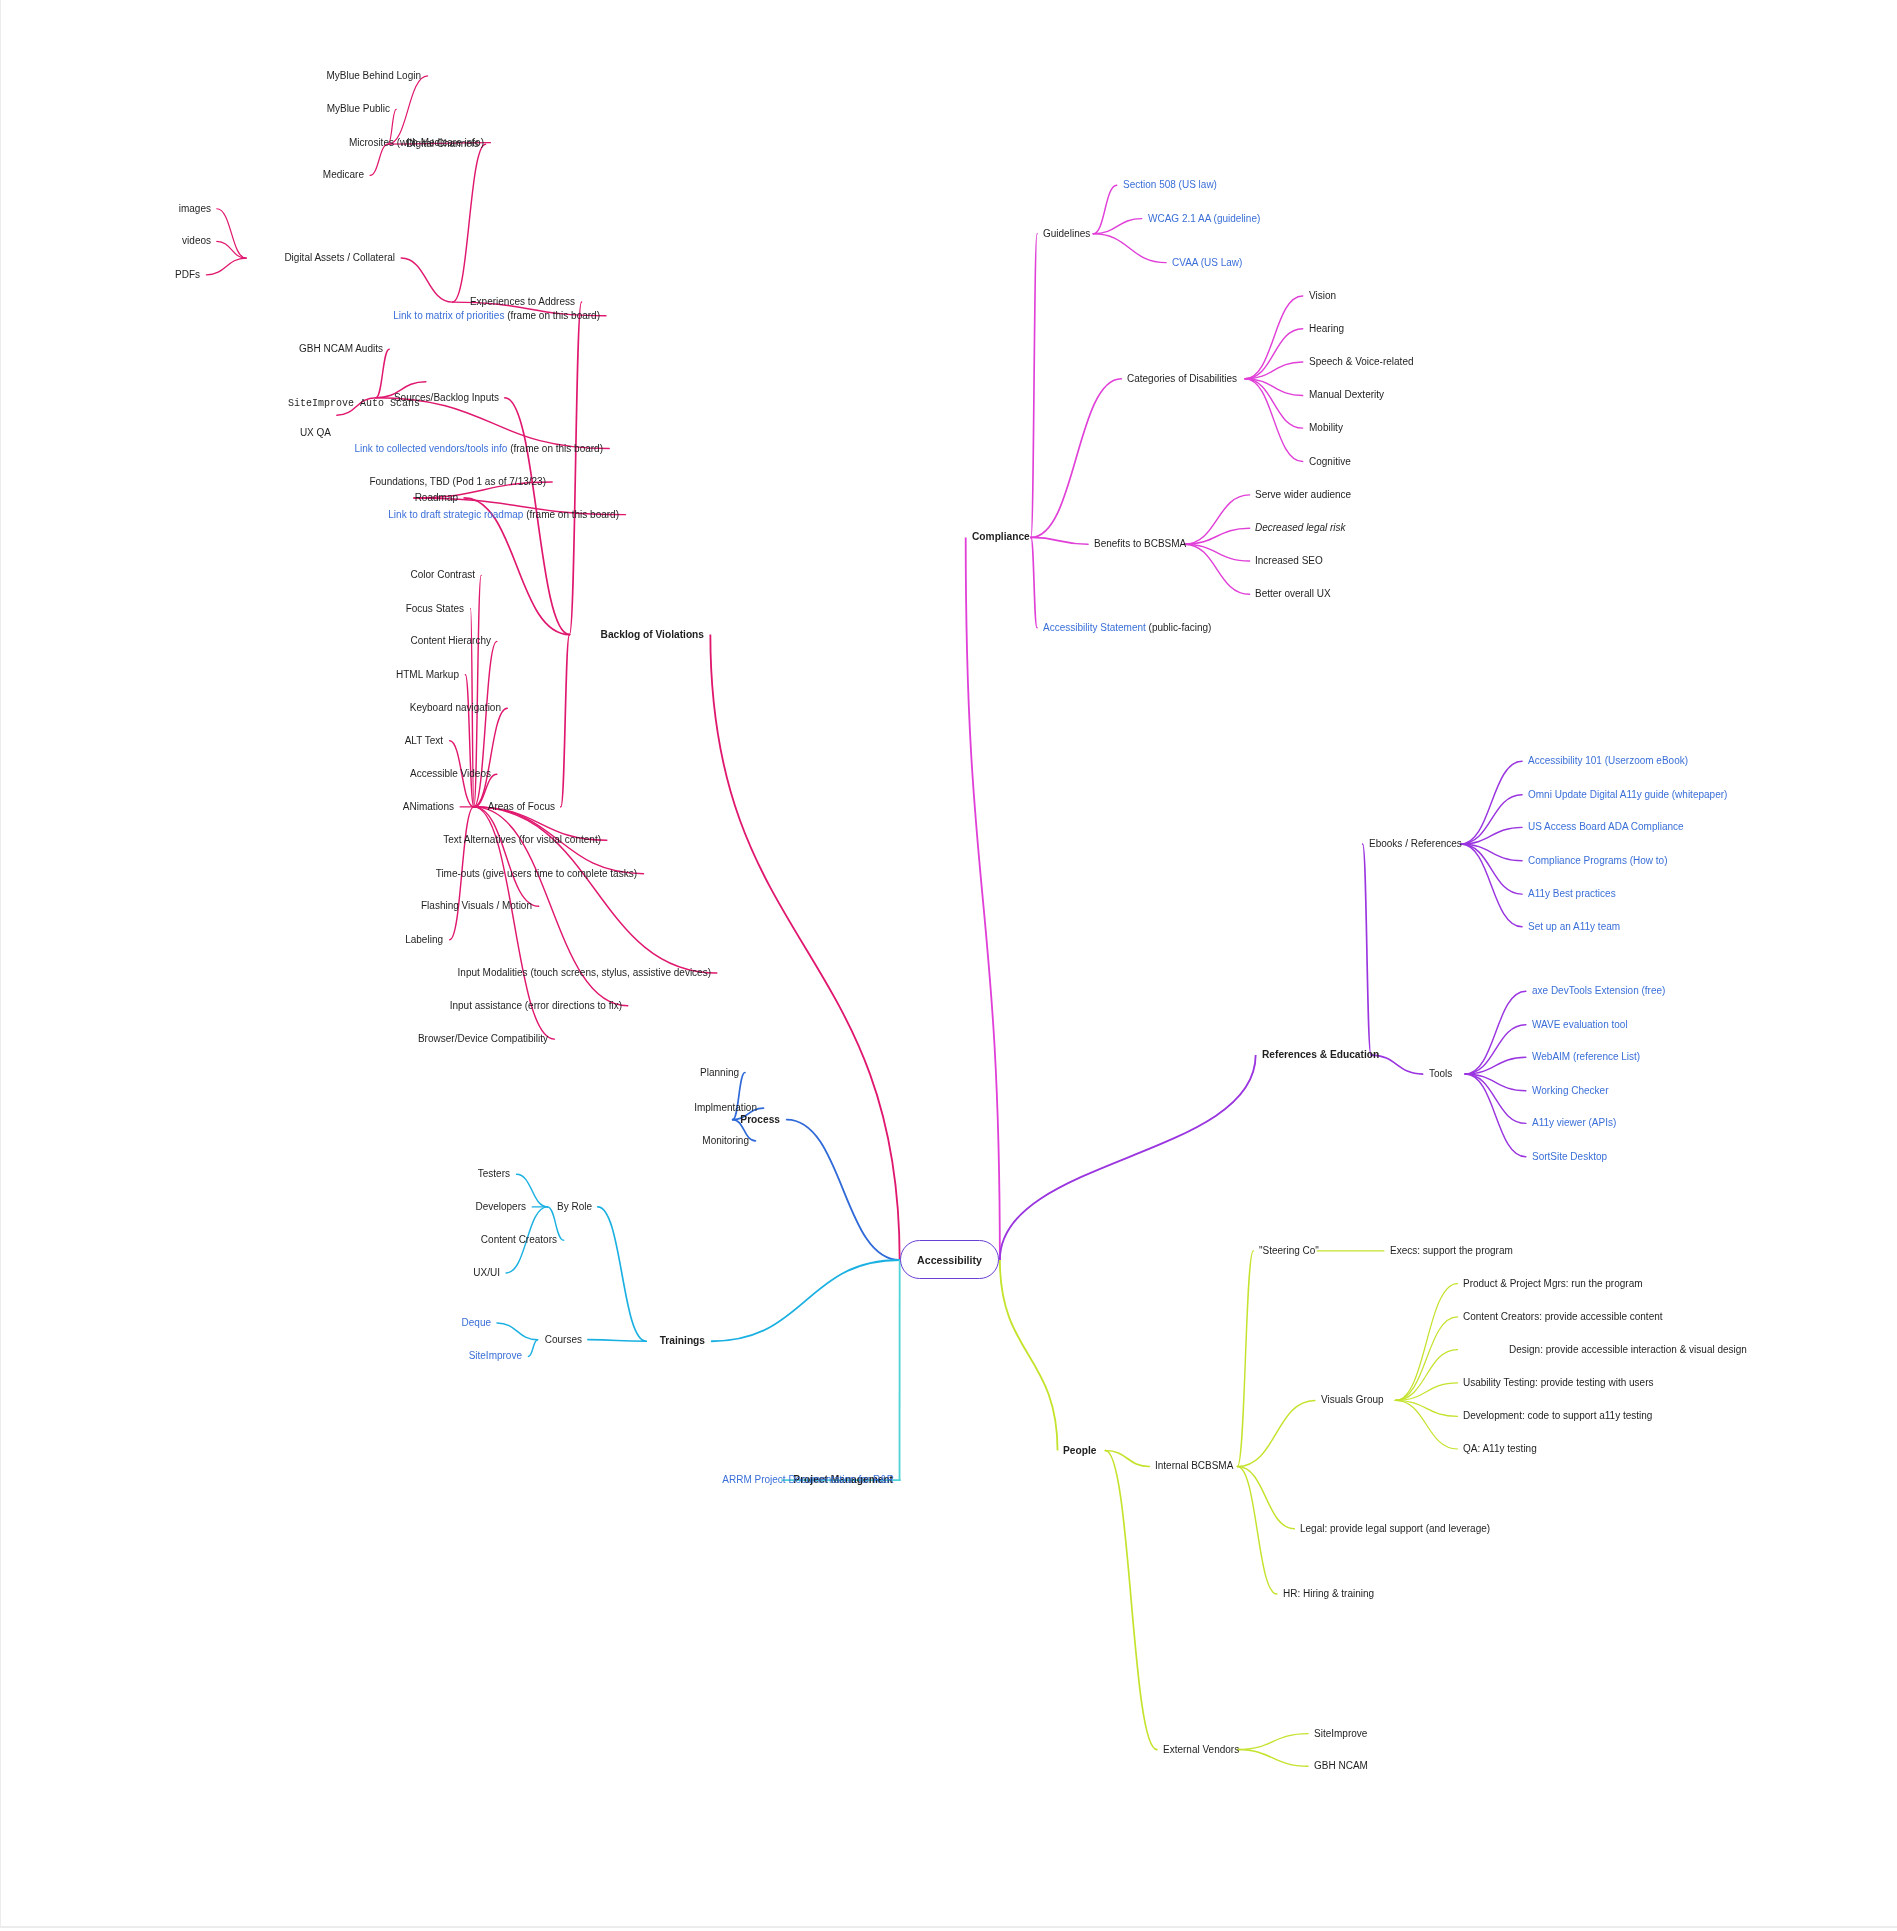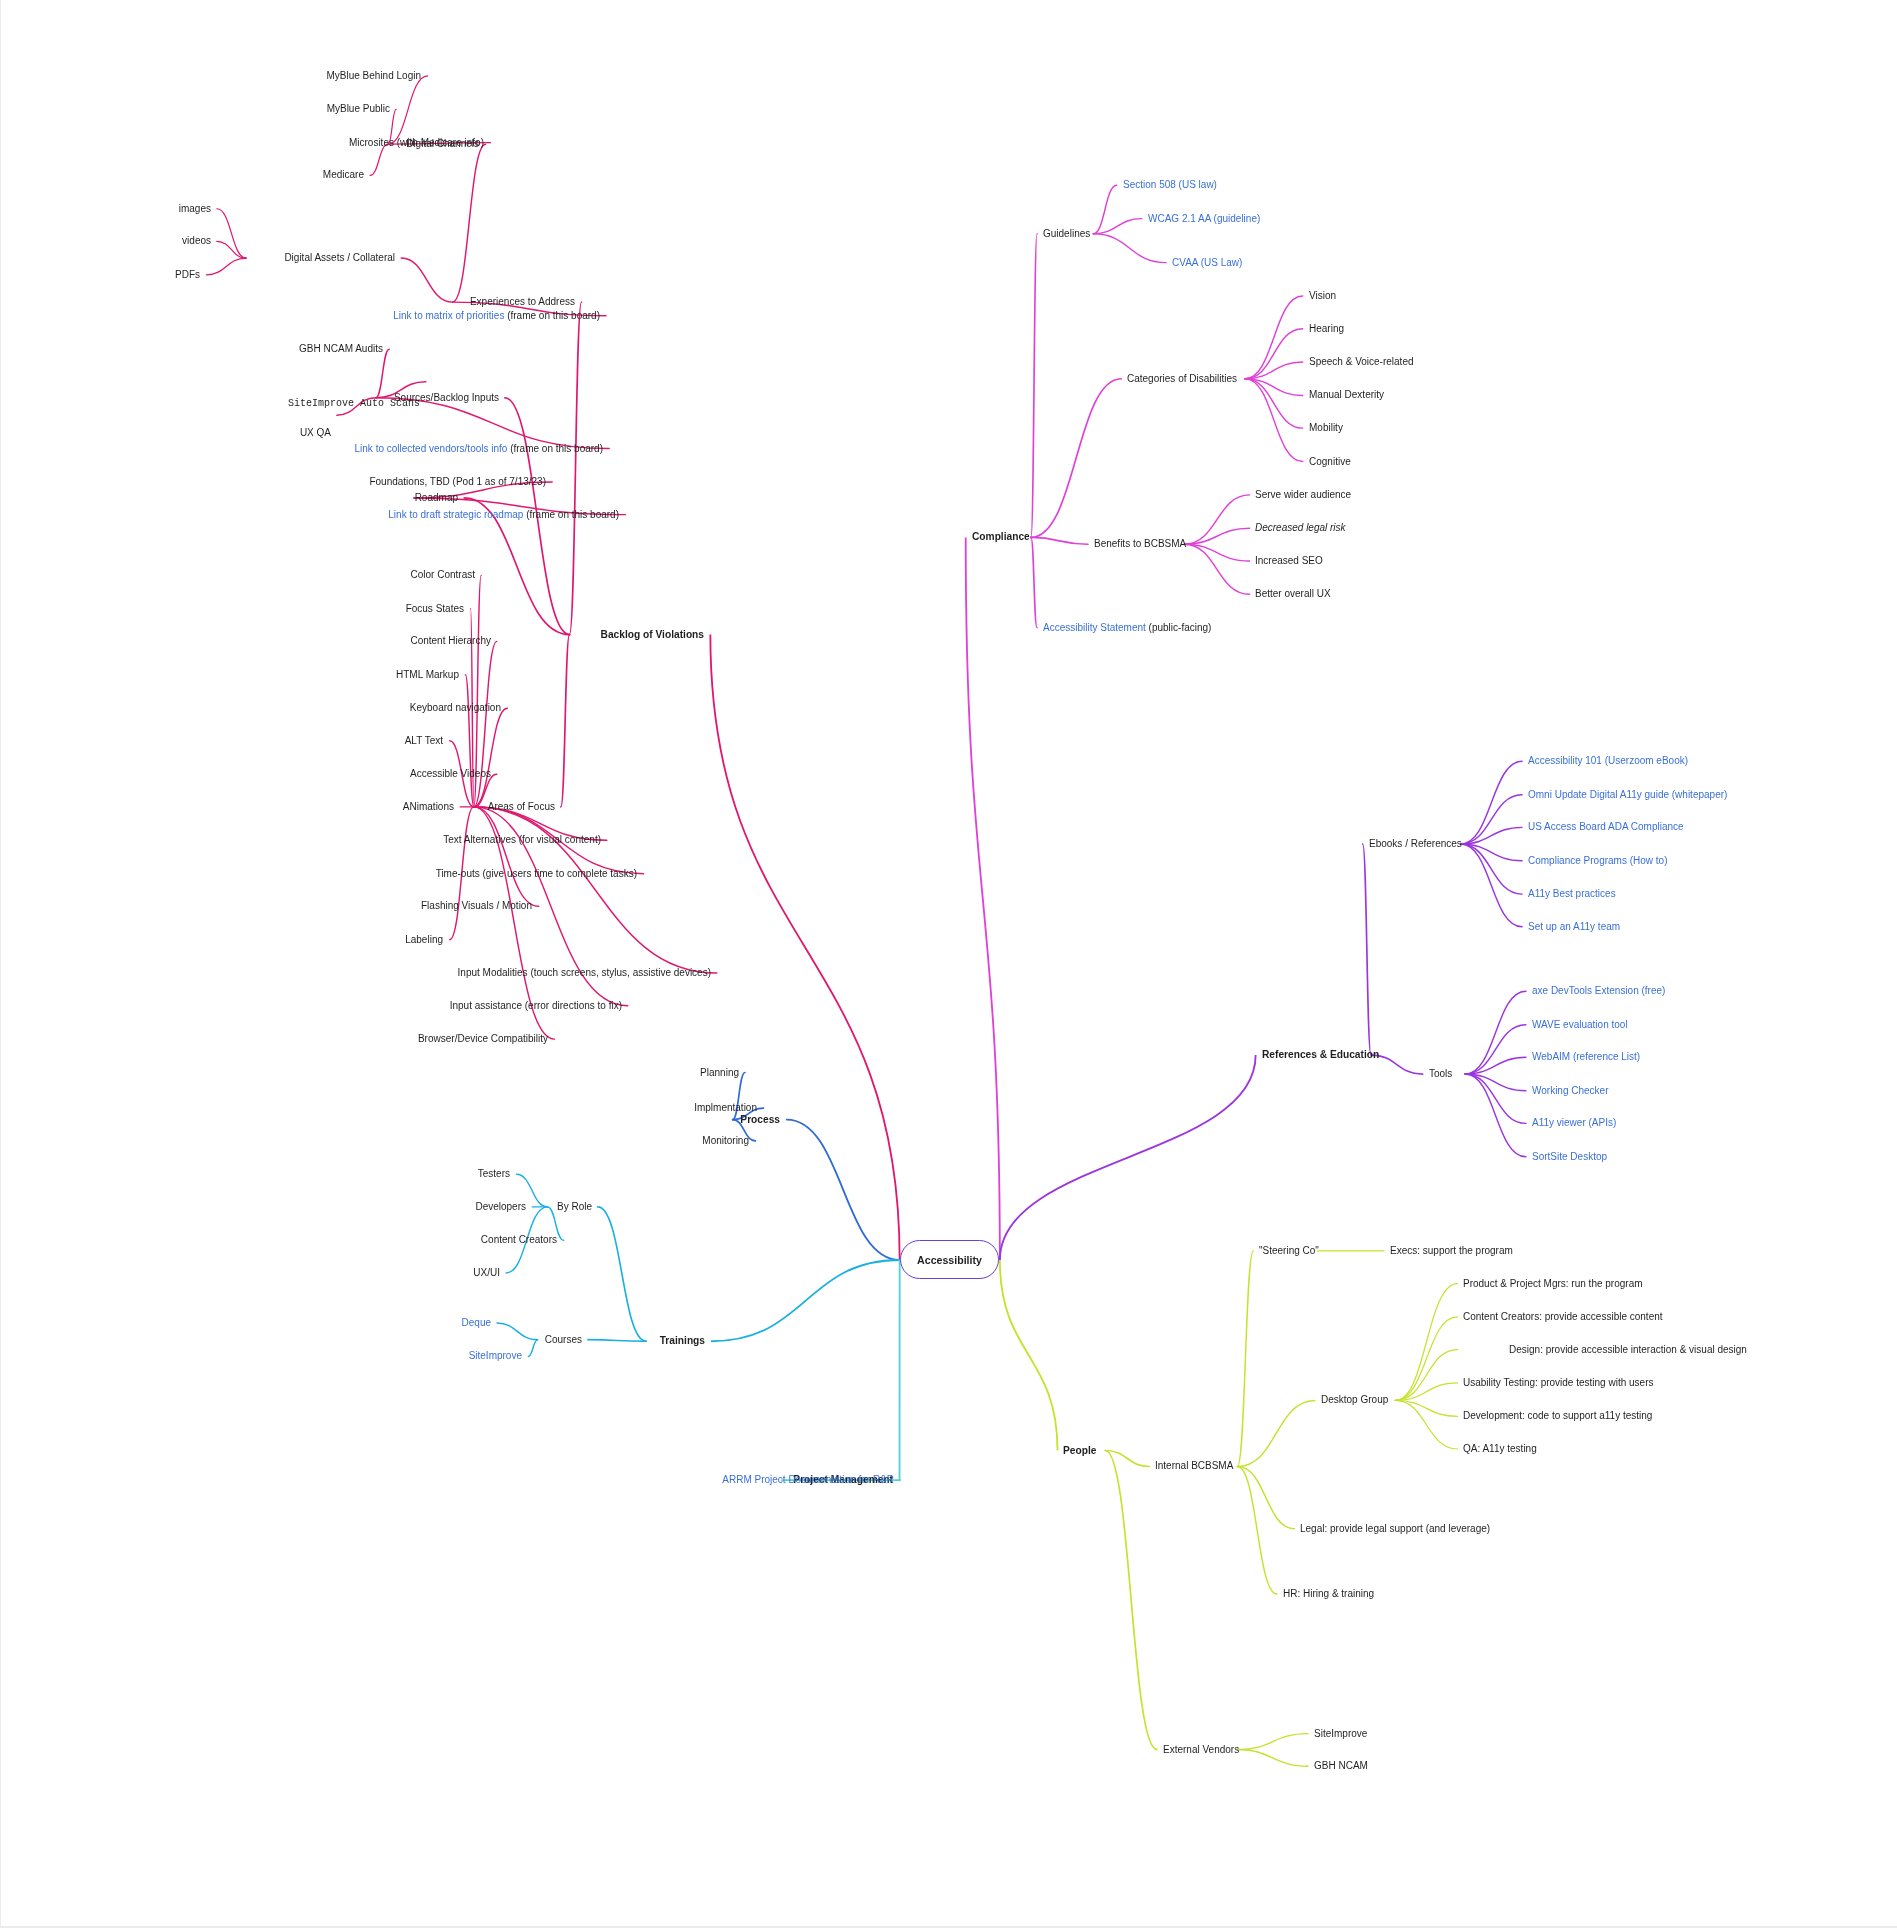--- a/index.html
+++ b/index.html
@@ -208,21 +208,21 @@
       <div class="node" style="left: 1532px; top: 991px;"><span class="lnk">axe DevTools Extension (free)</span></div>
       <div class="node" style="left: 1532px; top: 1025px;"><span class="lnk">WAVE evaluation tool</span></div>
       <div class="node" style="left: 1532px; top: 1057px;"><span class="lnk">WebAIM (reference List)</span></div>
       <div class="node" style="left: 1532px; top: 1091px;"><span class="lnk">Working Checker</span></div>
       <div class="node" style="left: 1532px; top: 1123px;"><span class="lnk">A11y viewer (APIs)</span></div>
       <div class="node" style="left: 1532px; top: 1157px;"><span class="lnk">SortSite Desktop</span></div>
       <div class="node bold" style="left: 1063px; top: 1451px;"><span>People</span></div>
       <div class="node" style="left: 1155px; top: 1466px;"><span>Internal BCBSMA</span></div>
       <div class="node" style="left: 1259px; top: 1251px;"><span>"Steering Co"</span></div>
       <div class="node" style="left: 1390px; top: 1251px;"><span>Execs: support the program</span></div>
-      <div class="node" style="left: 1321px; top: 1400px;"><span>Desktop Group</span></div>
+      <div class="node" style="left: 1321px; top: 1400px;"><span>Visuals Group</span></div>
       <div class="node" style="left: 1463px; top: 1284px;"><span>Product &amp; Project Mgrs: run the program</span></div>
       <div class="node" style="left: 1463px; top: 1317px;"><span>Content Creators: provide accessible content</span></div>
       <div class="node" style="left: 1463px; top: 1350px; padding-left: 46px;"><span>Design: provide accessible interaction &amp; visual design</span></div>
       <div class="node" style="left: 1463px; top: 1383px;"><span>Usability Testing: provide testing with users</span></div>
       <div class="node" style="left: 1463px; top: 1416px;"><span>Development: code to support a11y testing</span></div>
       <div class="node" style="left: 1463px; top: 1449px;"><span>QA: A11y testing</span></div>
       <div class="node" style="left: 1300px; top: 1529px;"><span>Legal: provide legal support (and leverage)</span></div>
       <div class="node" style="left: 1283px; top: 1594px;"><span>HR: Hiring &amp; training</span></div>
       <div class="node" style="left: 1163px; top: 1750px;"><span>External Vendors</span></div>
       <div class="node" style="left: 1314px; top: 1734px;"><span>SiteImprove</span></div>

